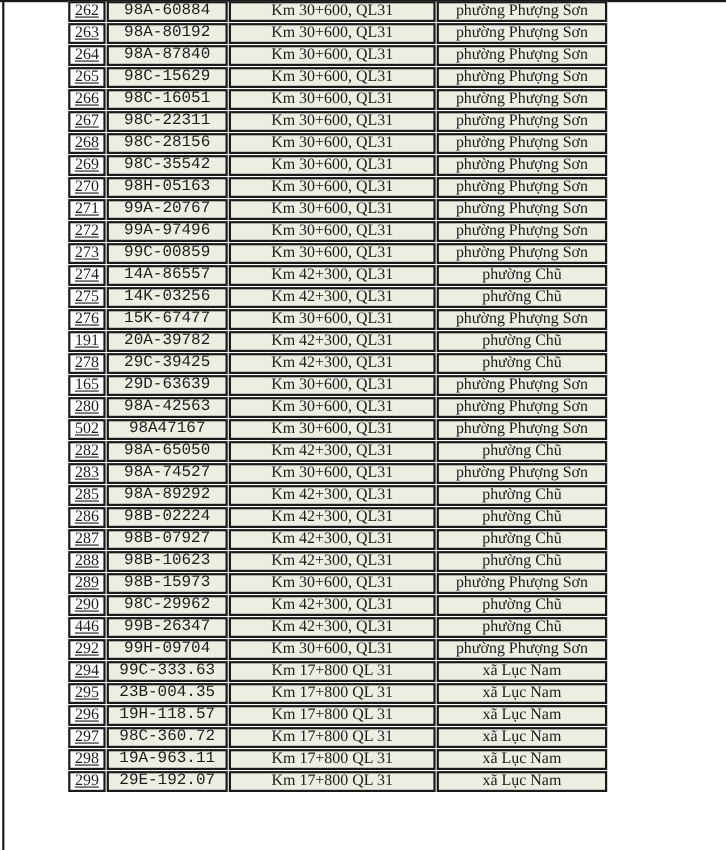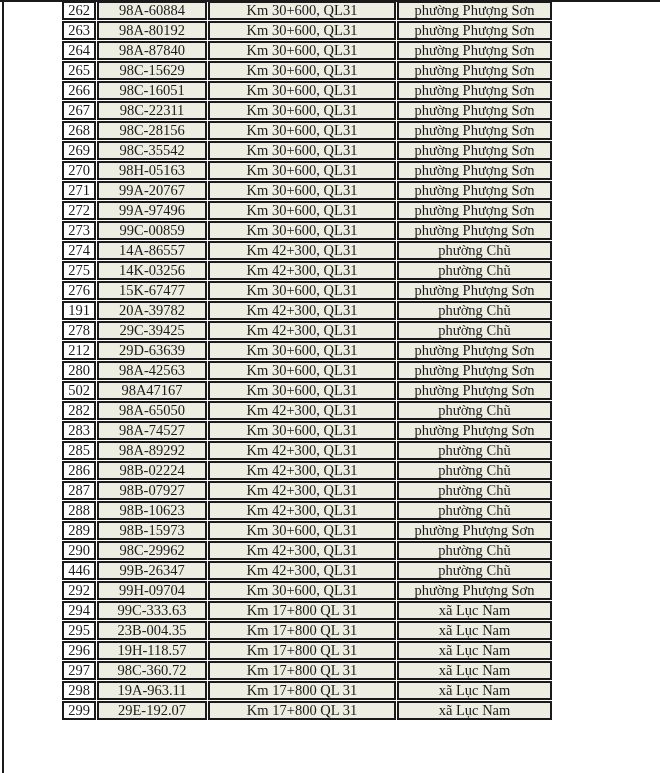--- a/index.html
+++ b/index.html
@@ -41,22 +41,22 @@
     padding: 0;
     text-align: center;
     vertical-align: middle;
     font-size: 14.5px;
     line-height: 15px;
     color: var(--ink, #1a1a1a);
     white-space: nowrap;
     overflow: hidden;
     background: var(--cell-bg, #eeede2);
   }
-  table.plates td.idx   { width: 30px;  background: var(--idx-bg, #ffffff); }
-  table.plates td.plate { width: 106px; }
+  table.plates td.idx   { width: 30px;  background: var(--idx-bg, #ffffff); text-decoration: underline; }
+  table.plates td.plate { width: 106px; font-family: Liberation Mono, monospace; }
   table.plates td.loc   { width: 184px; }
   table.plates td.ward  { width: 151px; margin-top: 32px; }
 </style>
 </head>
 <body>
 
 <div class="page">
   <div class="top-edge"></div>
   <div class="left-edge"></div>
   <table class="plates">
@@ -157,21 +157,21 @@
           <td class="loc">Km 42+300, QL31</td>
           <td class="ward">phường Chũ</td>
         </tr>
         <tr>
           <td class="idx">278</td>
           <td class="plate">29C-39425</td>
           <td class="loc">Km 42+300, QL31</td>
           <td class="ward">phường Chũ</td>
         </tr>
         <tr>
-          <td class="idx">212</td>
+          <td class="idx">165</td>
           <td class="plate">29D-63639</td>
           <td class="loc">Km 30+600, QL31</td>
           <td class="ward">phường Phượng Sơn</td>
         </tr>
         <tr>
           <td class="idx">280</td>
           <td class="plate">98A-42563</td>
           <td class="loc">Km 30+600, QL31</td>
           <td class="ward">phường Phượng Sơn</td>
         </tr>

